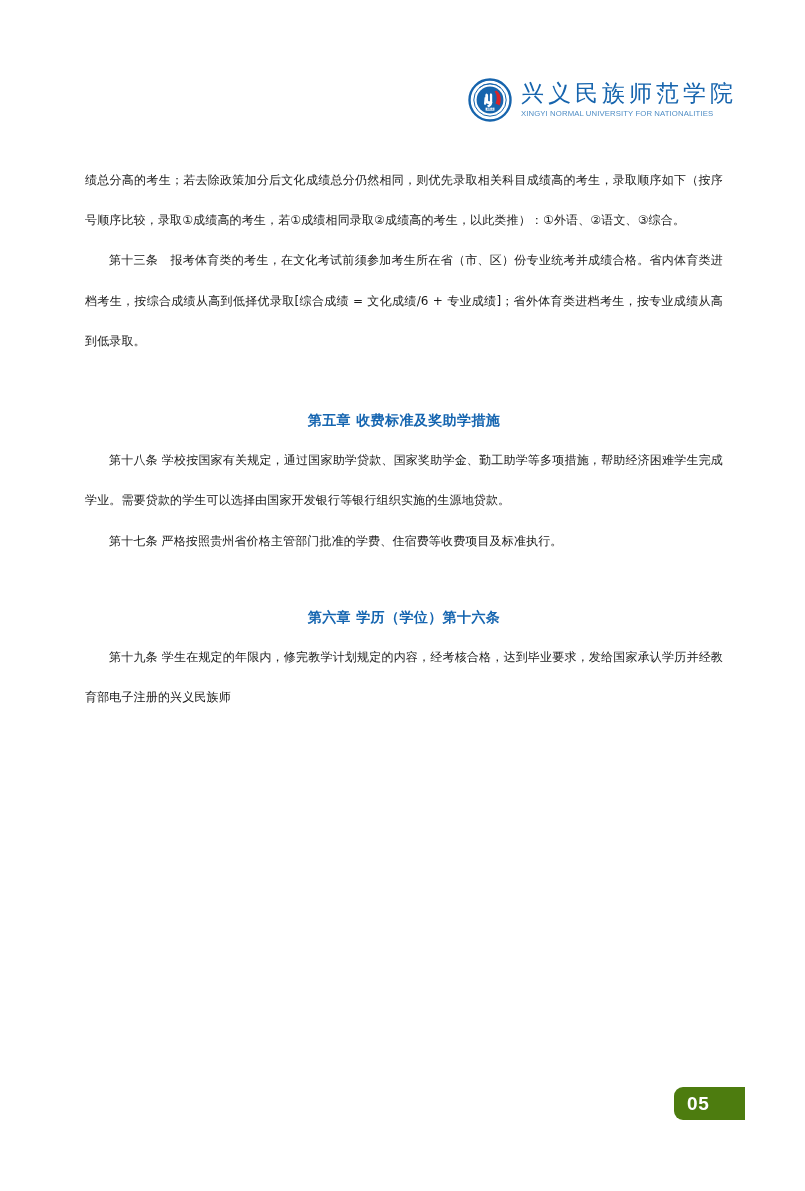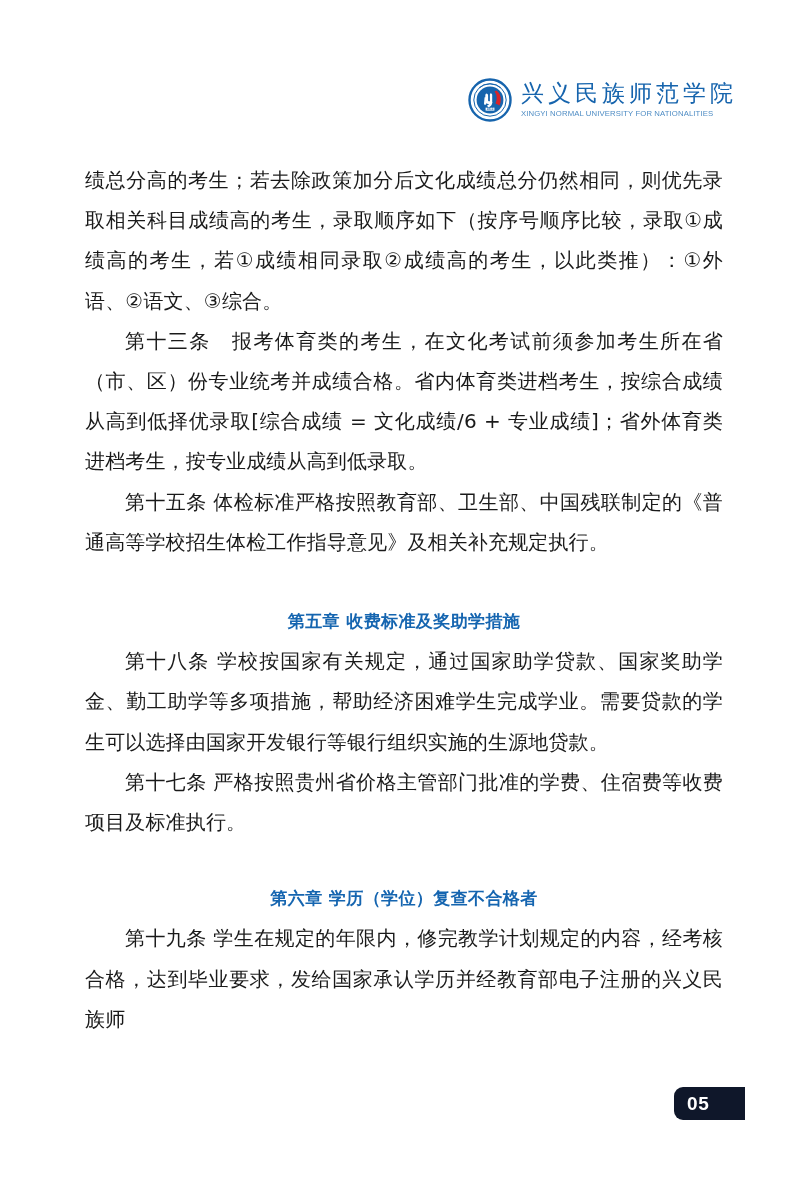--- a/index.html
+++ b/index.html
@@ -70,54 +70,54 @@
   
   .content {
     position: absolute;
     left: 85px;
     top: 160px;
     width: 638px;
   }
 
   p.para {
     margin: 0;
-    font-size: 20px;
+    font-size: 12px;
     line-height: 40.2px;
     color: #1a1a1a;
     text-align: justify;
     text-justify: inter-ideograph;
     letter-spacing: 0.15px;
     font-weight: 400;
   }
 
   p.indent {
     text-indent: 2em;
   }
 
   h2.chapter {
     margin: 0;
-    font-size: 17px;
+    font-size: 14px;
     line-height: 40.2px;
     color: #1565b0;
     font-weight: bold;
     text-align: center;
     letter-spacing: 0.4px;
   }
 
   .gap-before-chapter { height: 39px; }
   .gap-before-chapter-6 { height: 36px; }
 
   
   .page-badge {
     position: absolute;
     left: 674px;
     top: 1087px;
     width: 71px;
     height: 33px;
-    background: #0f172a;
+    background: #4d7c0f;
     border-top-left-radius: 9px;
     border-bottom-left-radius: 9px;
     display: flex;
     align-items: center;
     padding-left: 13px;
     box-sizing: border-box;
   }
 
   .page-badge-num {
     color: #ffffff;
@@ -157,34 +157,33 @@
 
   </div>
 
   <div class="content">
 
     <p class="para">绩总分高的考生；若去除政策加分后文化成绩总分仍然相同，则优先录取相关科目成绩高的考生，录取顺序如下（按序号顺序比较，录取①成绩高的考生，若①成绩相同录取②成绩高的考生，以此类推）：①外语、②语文、③综合。</p>
 
     <p class="para indent">第十三条　报考体育类的考生，在文化考试前须参加考生所在省（市、区）份专业统考并成绩合格。省内体育类进档考生，按综合成绩从高到低择优录取[综合成绩 = 文化成绩/6 + 专业成绩]；省外体育类进档考生，按专业成绩从高到低录取。</p>
 
 
-    <p class="para indent">第十五条 体检标准严格按照教育部、卫生部、中国残联制定的《普通高等学校招生体检工作指导意见》及相关补充规定执行。</p>
 
 
     <div class="gap-before-chapter"></div>
 
     <h2 class="chapter">第五章  收费标准及奖助学措施</h2>
 
     <p class="para indent">第十八条 学校按国家有关规定，通过国家助学贷款、国家奖助学金、勤工助学等多项措施，帮助经济困难学生完成学业。需要贷款的学生可以选择由国家开发银行等银行组织实施的生源地贷款。</p>
 
     <p class="para indent">第十七条 严格按照贵州省价格主管部门批准的学费、住宿费等收费项目及标准执行。</p>
 
     <div class="gap-before-chapter-6"></div>
 
-    <h2 class="chapter">第六章  学历（学位）复查不合格者</h2>
+    <h2 class="chapter">第六章  学历（学位）第十六条</h2>
 
     <p class="para indent">第十九条 学生在规定的年限内，修完教学计划规定的内容，经考核合格，达到毕业要求，发给国家承认学历并经教育部电子注册的兴义民族师</p>
 
   </div>
 
   <div class="page-badge">
     <span class="page-badge-num">05</span>
   </div>
 
 </div>

